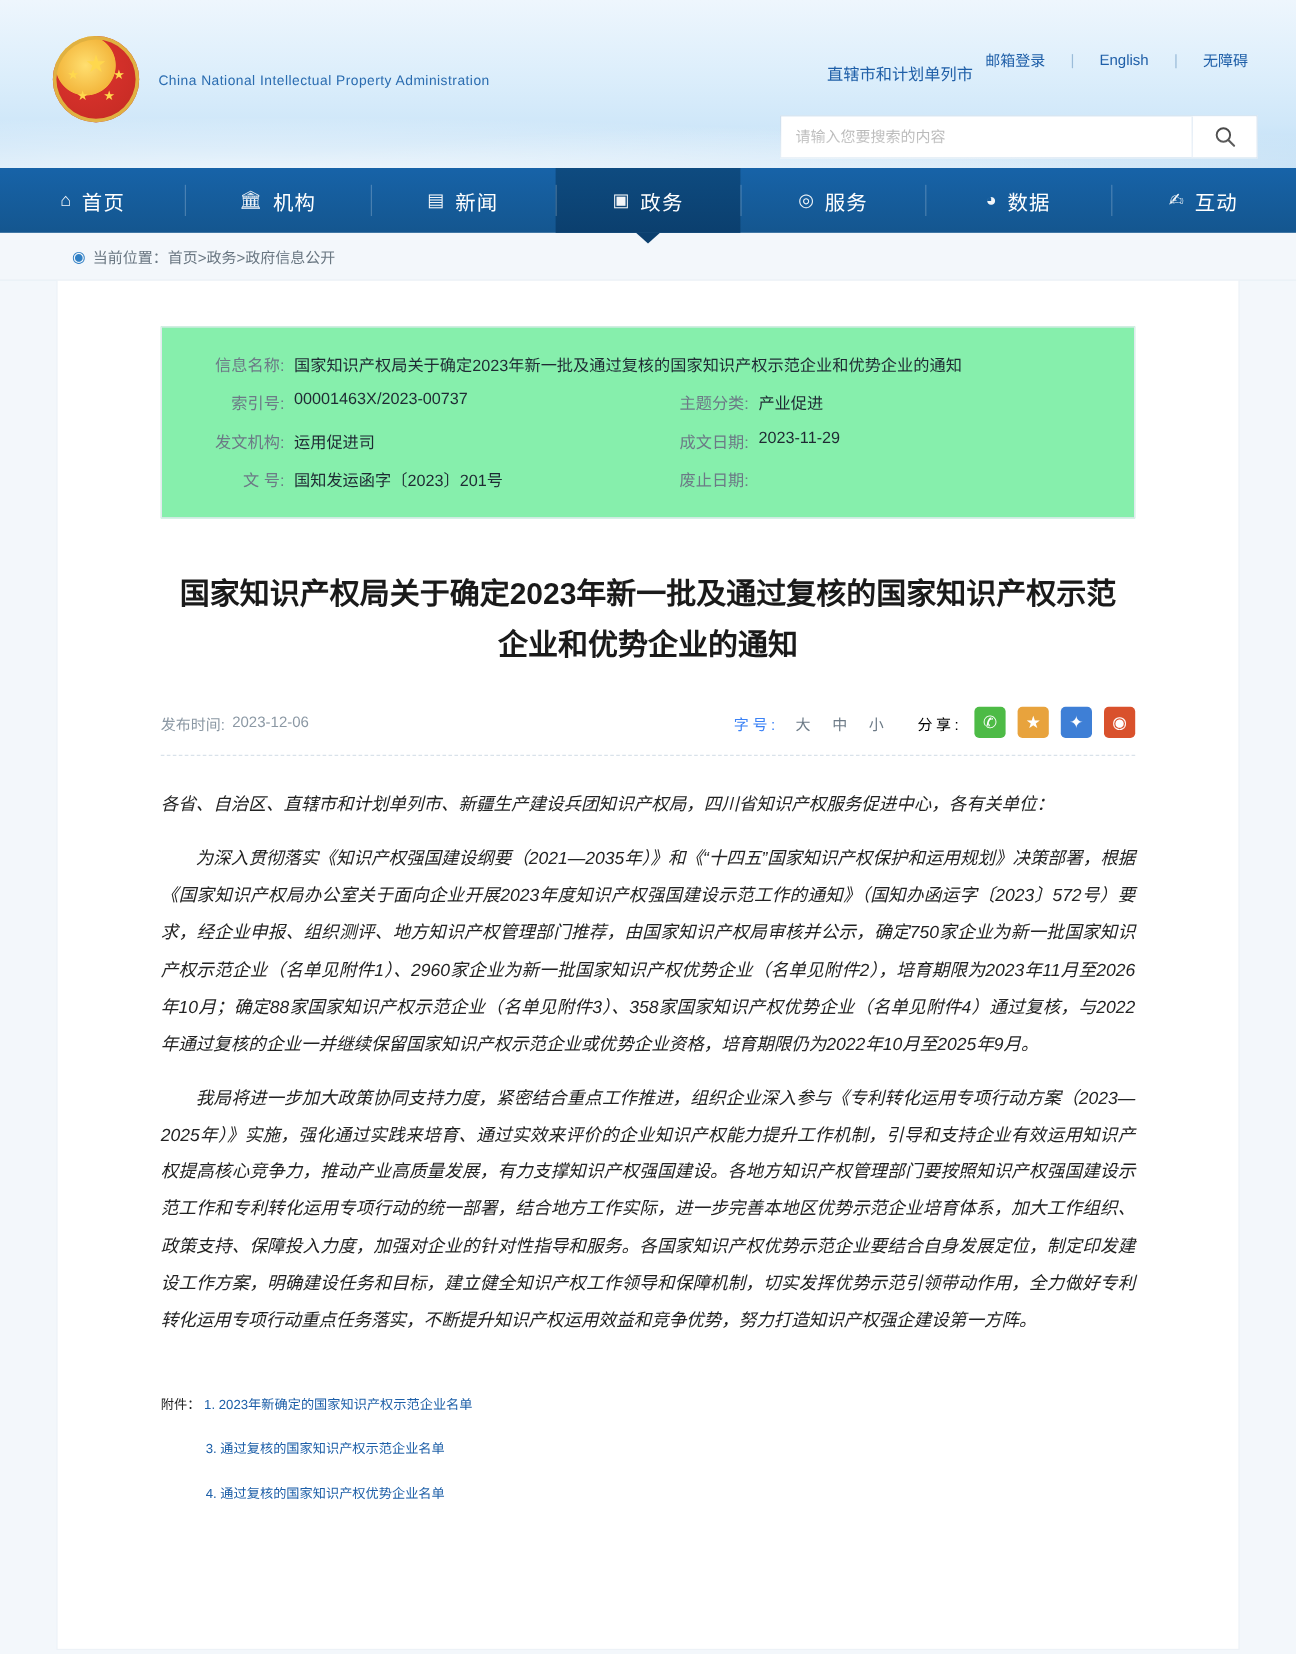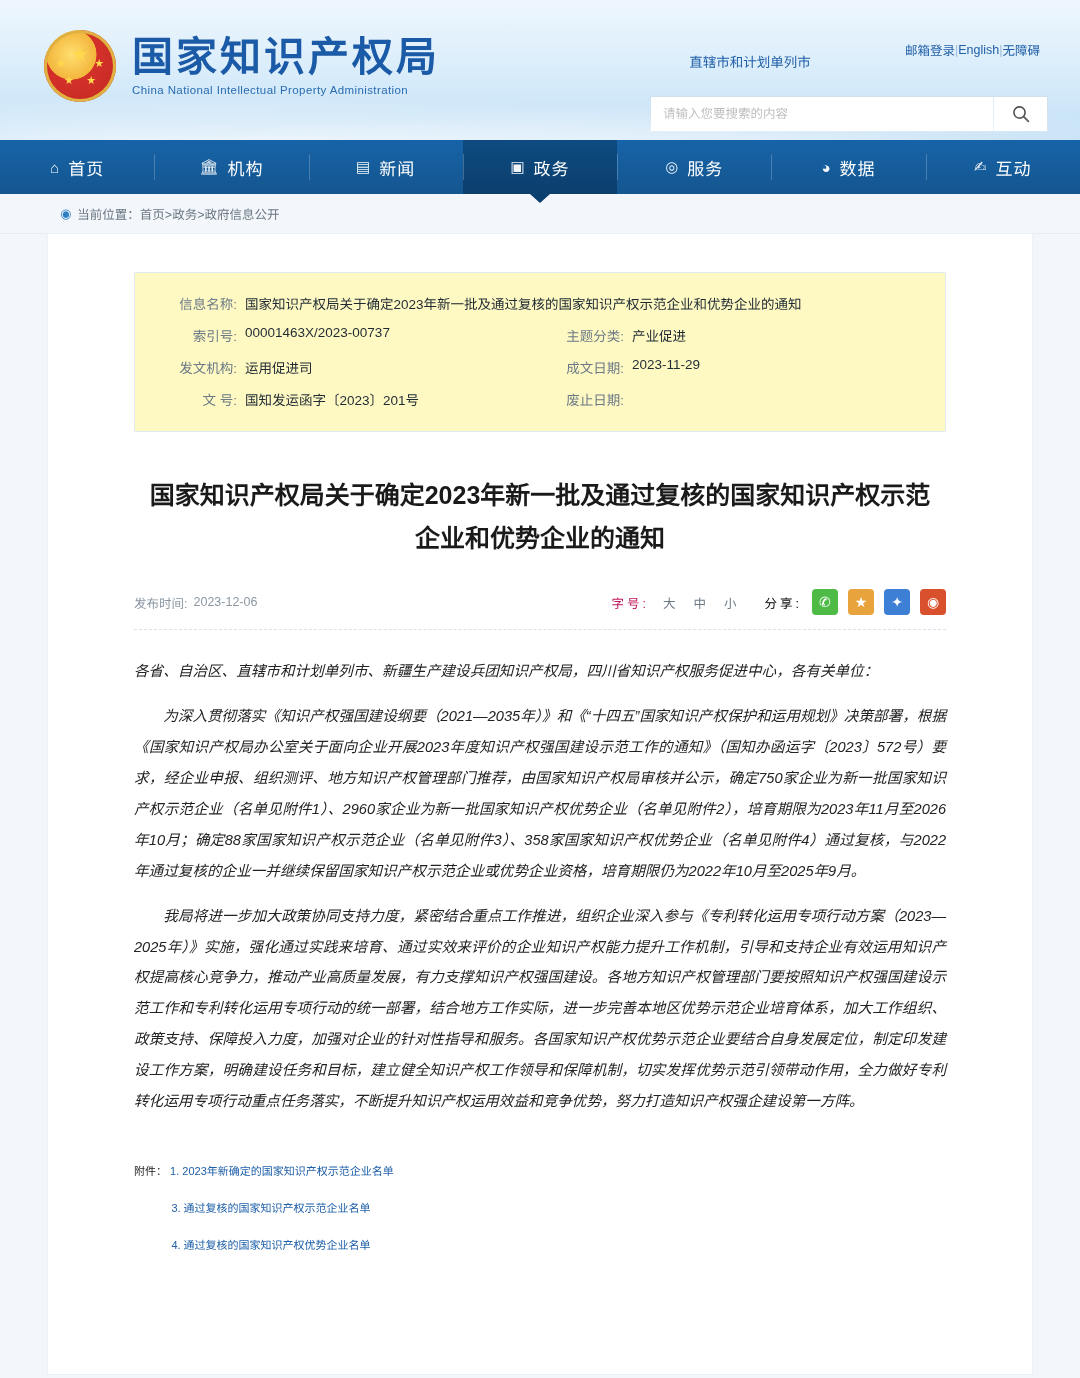--- a/index.html
+++ b/index.html
@@ -55,21 +55,21 @@
     font-size: 11.5px; color: #2a6cb0; letter-spacing: .4px; margin-top: 4px;
   }
   .org-lines {
     position: absolute; left: 560px; top: 52px;
     text-align: center; width: 380px;
     color: #1f5fa8; font-size: 13.5px; line-height: 1.65;
   }
   .top-links {
     position: absolute; right: 40px; top: 40px;
     font-size: 12.5px; color: #1f5fa8;
-    display: flex; align-items: center; gap: 0;
+    display: flex; align-items: center; gap: 21px;
   }
   .top-links .sep { color: #9bbcd9; }
   .search-box {
     position: absolute; right: 32px; top: 96px;
     width: 398px; height: 36px;
     background: #fff; border: 1px solid #cfe0ef;
     display: flex; align-items: center;
   }
   .search-box input {
     flex: 1; height: 100%; border: 0; outline: none;
@@ -137,21 +137,21 @@
     margin: 0 auto;
     background: #fff;
     padding: 32px 86px 60px 86px;
     min-height: 1140px;
     box-shadow: 0 0 0 1px #edf2f7;
   }
 
   
   .meta {
     border: 1px solid #e2e9ef;
-    background: #fef9c3;
+    background: #86efac;
     padding: 14px 18px 16px 18px;
     margin: 6px 0 42px 0;
     font-size: 13.5px; color: #333;
   }
   .meta-row { display: flex; padding: 6px 0; }
   .meta-cell { display: flex; flex: 1; min-width: 0; }
   .meta-label {
     color: #6c7a86; width: 92px; text-align: right; flex: none; padding-right: 8px;
   }
   .meta-value { color: #1f2a33; flex: 1; }
@@ -168,21 +168,21 @@
 
   
   .toolbar {
     display: flex; align-items: center;
     border-bottom: 1px dashed #d9e2ea;
     padding-bottom: 14px; margin-bottom: 26px;
     font-size: 12.5px; color: #8b98a4;
   }
   .pub-time { flex: 0 0 auto; }
   .toolbar-right { margin-left: auto; display: flex; align-items: center; gap: 10px; }
-  .fontsize-label { color: #be185d; letter-spacing: 3px; }
+  .fontsize-label { color: #3b82f6; letter-spacing: 3px; }
   .fs-btn { color: #6c7a86; cursor: pointer; padding: 0 4px; }
   .share-label { color: #000000; margin-left: 14px; letter-spacing: 3px; }
   .share-ico {
     width: 26px; height: 26px; border-radius: 4px;
     display: inline-flex; align-items: center; justify-content: center;
     color: #fff; font-size: 14px; cursor: pointer;
   }
   .ico-wechat { background: #4dbb46; }
   .ico-sina   { background: #e8a33d; }
   .ico-qzone  { background: #3e7fd6; }
@@ -206,21 +206,20 @@
 
   <div class="logo-block">
     <div class="emblem">
       <span class="star s1">★</span>
       <span class="star s2">★</span>
       <span class="star s3">★</span>
       <span class="star s4">★</span>
       <span class="star s5">★</span>
     </div>
     <div class="logo-text">
-      <div class="cn">国家知识产权局</div>
       <div class="en">China National Intellectual Property Administration</div>
     </div>
   </div>
 
   <div class="org-lines">
     <div>直辖市和计划单列市</div>
   </div>
 
   <div class="top-links">
     <span>邮箱登录</span>

